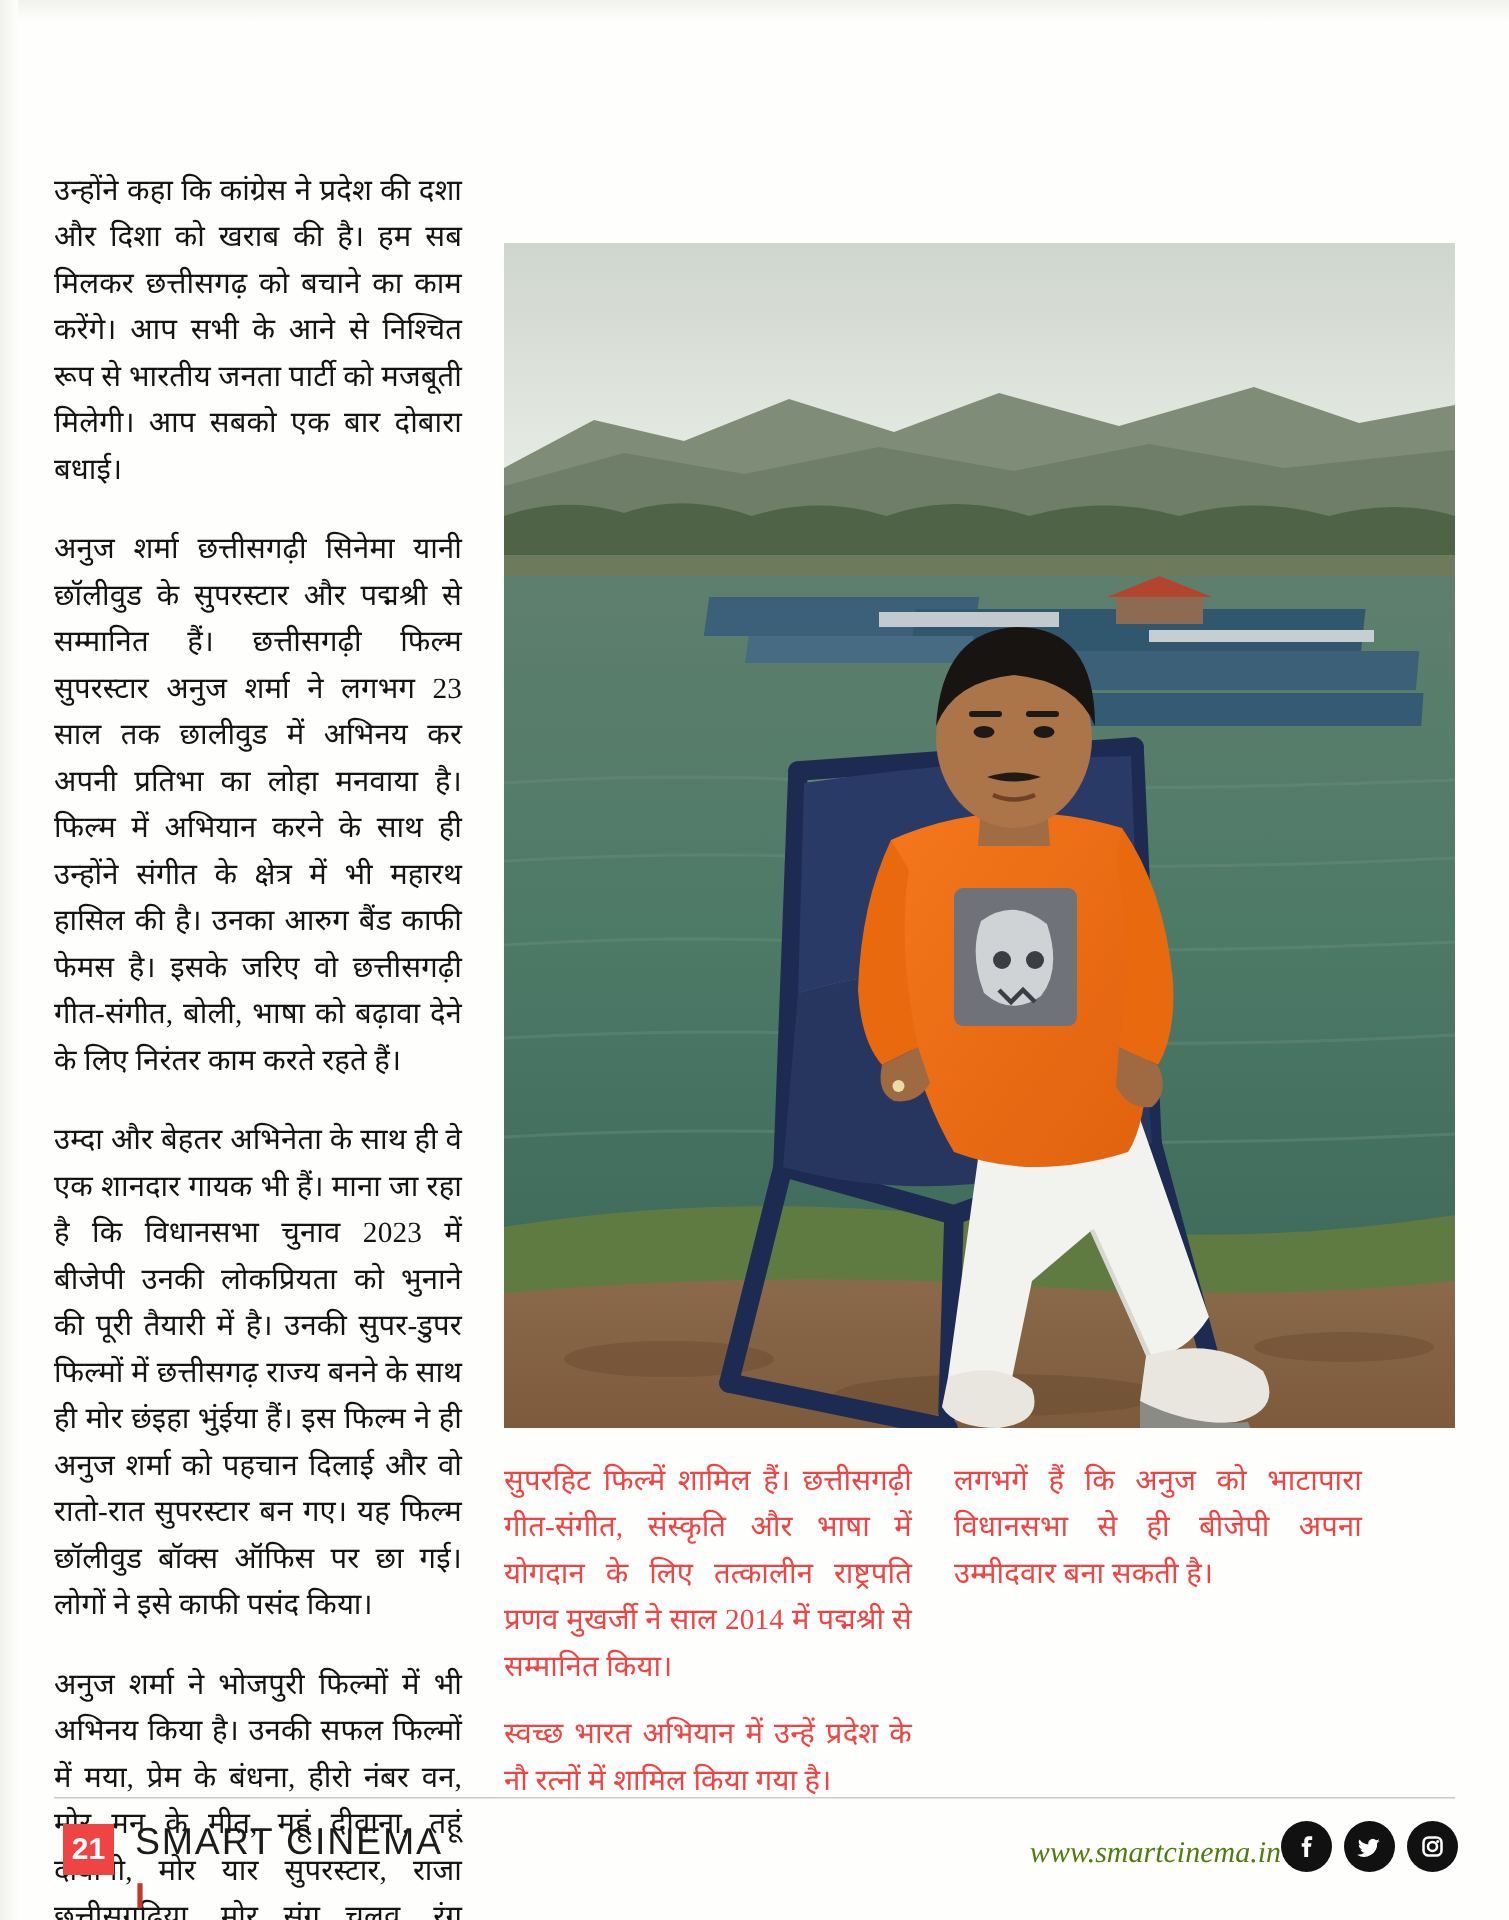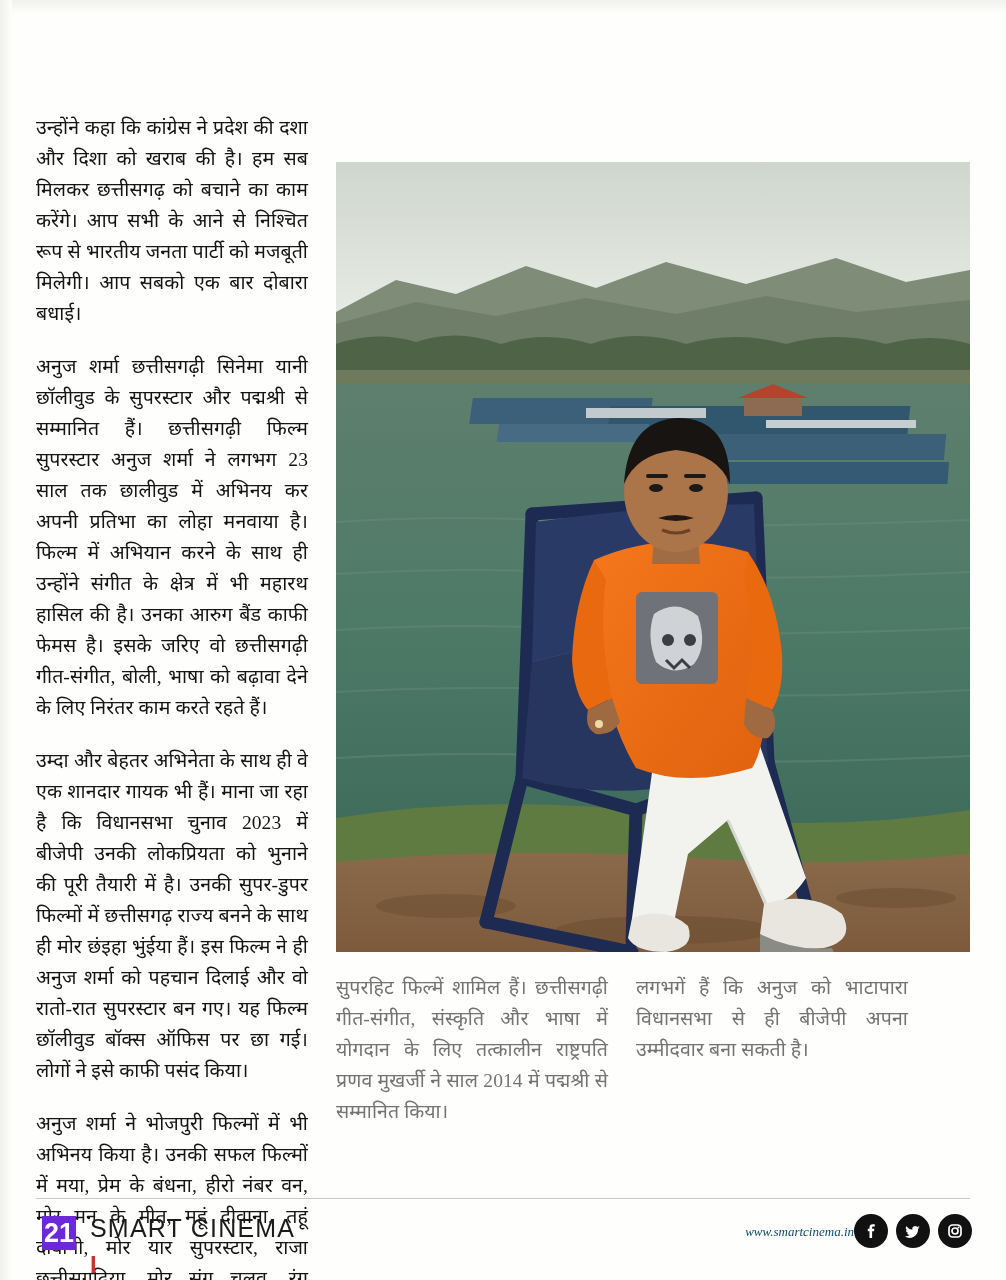--- a/index.html
+++ b/index.html
@@ -62,21 +62,21 @@
     top: 860px;
     width: 272px;
   }
   .col-mid { left: 300px; }
   .col-right { left: 600px; }
   .col-mid p, .col-right p {
     margin: 0 0 14px 0;
     font-family: "Liberation Serif", serif;
     font-size: 19.5px;
     line-height: 31px;
-    color: #737373;
+    color: #ef4444;
     text-align: justify;
     letter-spacing: 0.1px;
   }
 
   
   .footer {
     position: absolute;
     left: 0;
     right: 0;
     bottom: 0;
@@ -89,24 +89,24 @@
     top: 6px;
     height: 1px;
     background: #c9c9c9;
   }
   .page-num {
     position: absolute;
     left: 42px;
     top: 24px;
     width: 34px;
     height: 34px;
-    background: #6d28d9;
+    background: #ef4444;
     color: #ffffff;
     font-family: "Liberation Sans", sans-serif;
-    font-size: 27px;
+    font-size: 20px;
     font-weight: bold;
     display: flex;
     align-items: center;
     justify-content: center;
   }
   .brand {
     position: absolute;
     left: 90px;
     top: 22px;
     display: flex;
@@ -131,22 +131,22 @@
     font-family: "Liberation Serif", serif;
     font-size: 24px;
     color: #7f1d1d;
   }
   .site-url {
     position: absolute;
     right: 152px;
     top: 32px;
     font-family: "Liberation Serif", serif;
     font-style: italic;
-    font-size: 13px;
-    color: #0c4a6e;
+    font-size: 20px;
+    color: #4d7c0f;
   }
   .social {
     position: absolute;
     right: 34px;
     top: 22px;
     display: flex;
     gap: 8px;
   }
   .social .dot {
     width: 34px;
@@ -304,20 +304,21 @@
 
         <path d="M322 356 Q340 350 358 356 Q340 362 322 356 Z" fill="#201914"></path>
         <path d="M326 368 Q340 374 354 368" stroke="#6f4227" stroke-width="3" fill="none"></path>
 
         <circle cx="263" cy="562" r="4" fill="#e9dca4"></circle>
       </svg>
     </div>
 
     <div class="col-mid">
       <p>सुपरहिट फिल्में शामिल हैं। छत्तीसगढ़ी गीत-संगीत, संस्कृति और भाषा में योगदान के लिए तत्कालीन राष्ट्रपति प्रणव मुखर्जी ने साल 2014 में पद्मश्री से सम्मानित किया।</p>
+      <p>स्वच्छ भारत अभियान में उन्हें प्रदेश के नौ रत्नों में शामिल किया गया है।</p>
     </div>
 
     <div class="col-right">
       <p>लगभगें हैं कि अनुज को भाटापारा विधानसभा से ही बीजेपी अपना उम्मीदवार बना सकती है।</p>
     </div>
 
   </div>
 
   <div class="footer">
     <div class="footer-rule"></div>

